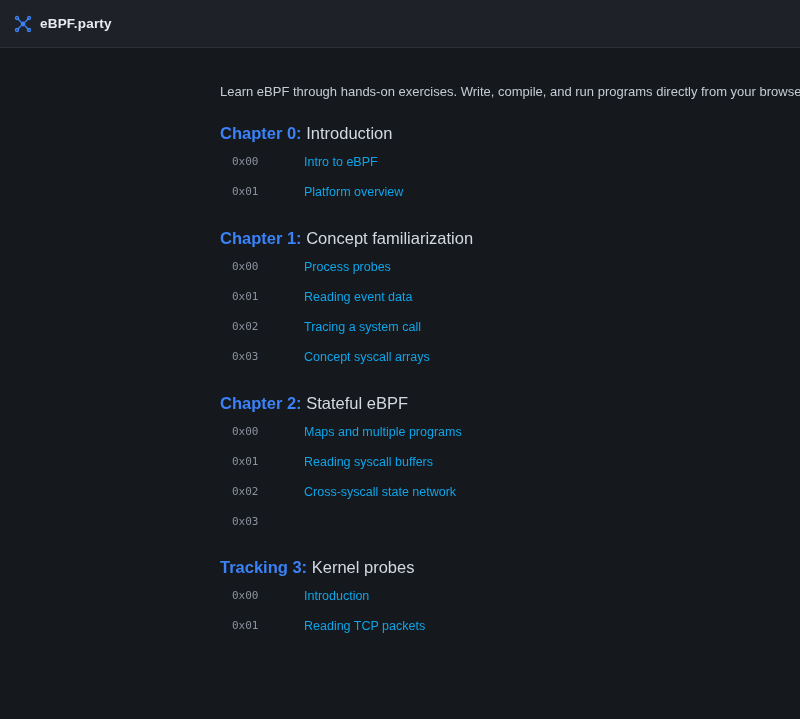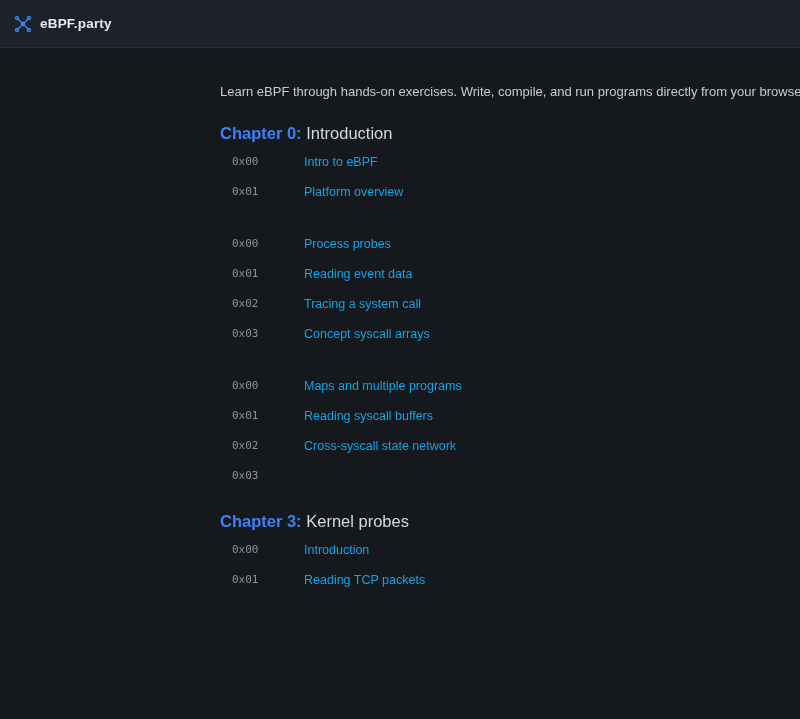--- a/index.html
+++ b/index.html
@@ -152,20 +152,24 @@
             <span class="lesson-name">Intro to eBPF</span>
           </li>
           <li class="lesson">
             <span class="lesson-id">0x01</span>
             <span class="lesson-name">Platform overview</span>
           </li>
         </ul>
       </section>
 
       <section class="chapter">
+        <h2 class="chapter-title">
+          <span class="ch-label">Chapter 1:</span>
+          <span class="ch-name">Concept familiarization</span>
+        </h2>
         <ul class="lesson-list">
           <li class="lesson">
             <span class="lesson-id">0x00</span>
             <span class="lesson-name">Process probes</span>
           </li>
           <li class="lesson">
             <span class="lesson-id">0x01</span>
             <span class="lesson-name">Reading event data</span>
           </li>
           <li class="lesson">
@@ -173,20 +177,24 @@
             <span class="lesson-name">Tracing a system call</span>
           </li>
           <li class="lesson">
             <span class="lesson-id">0x03</span>
             <span class="lesson-name">Concept syscall arrays</span>
           </li>
         </ul>
       </section>
 
       <section class="chapter">
+        <h2 class="chapter-title">
+          <span class="ch-label">Chapter 2:</span>
+          <span class="ch-name">Stateful eBPF</span>
+        </h2>
         <ul class="lesson-list">
           <li class="lesson">
             <span class="lesson-id">0x00</span>
             <span class="lesson-name">Maps and multiple programs</span>
           </li>
           <li class="lesson">
             <span class="lesson-id">0x01</span>
             <span class="lesson-name">Reading syscall buffers</span>
           </li>
           <li class="lesson">
@@ -194,21 +202,21 @@
             <span class="lesson-name">Cross-syscall state network</span>
           </li>
           <li class="lesson">
             <span class="lesson-id">0x03</span>
           </li>
         </ul>
       </section>
 
       <section class="chapter">
         <h2 class="chapter-title">
-          <span class="ch-label">Chapter 3:</span>
+          <span class="ch-label">Tracking 3:</span>
           <span class="ch-name">Kernel probes</span>
         </h2>
         <ul class="lesson-list">
           <li class="lesson">
             <span class="lesson-id">0x00</span>
             <span class="lesson-name">Introduction</span>
           </li>
           <li class="lesson">
             <span class="lesson-id">0x01</span>
             <span class="lesson-name">Reading TCP packets</span>

